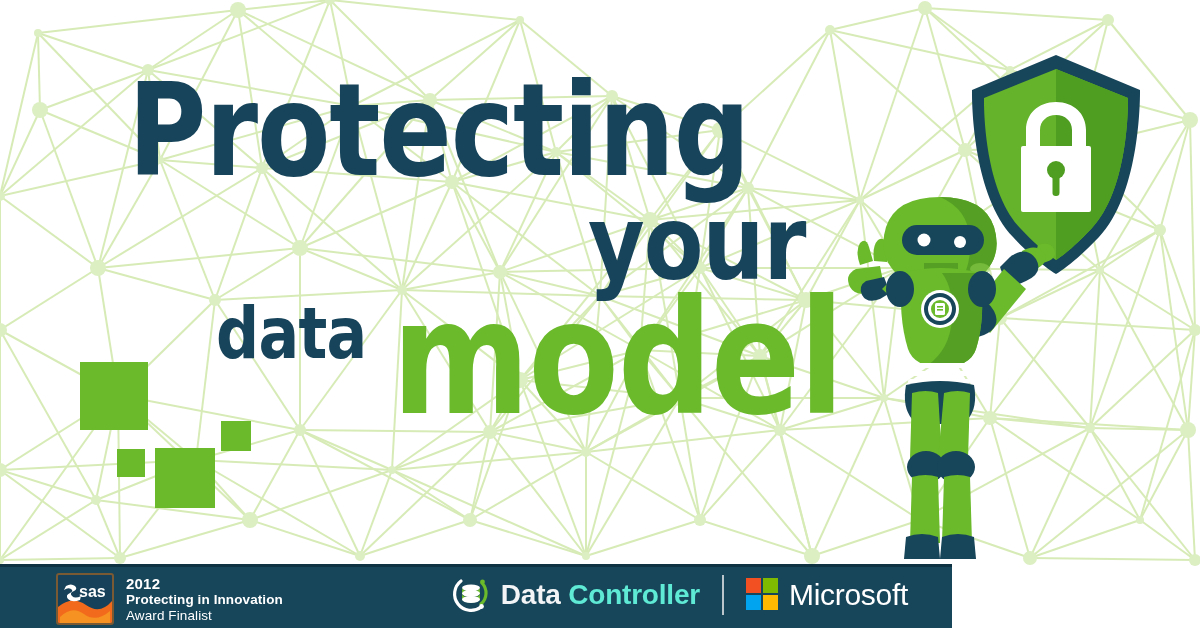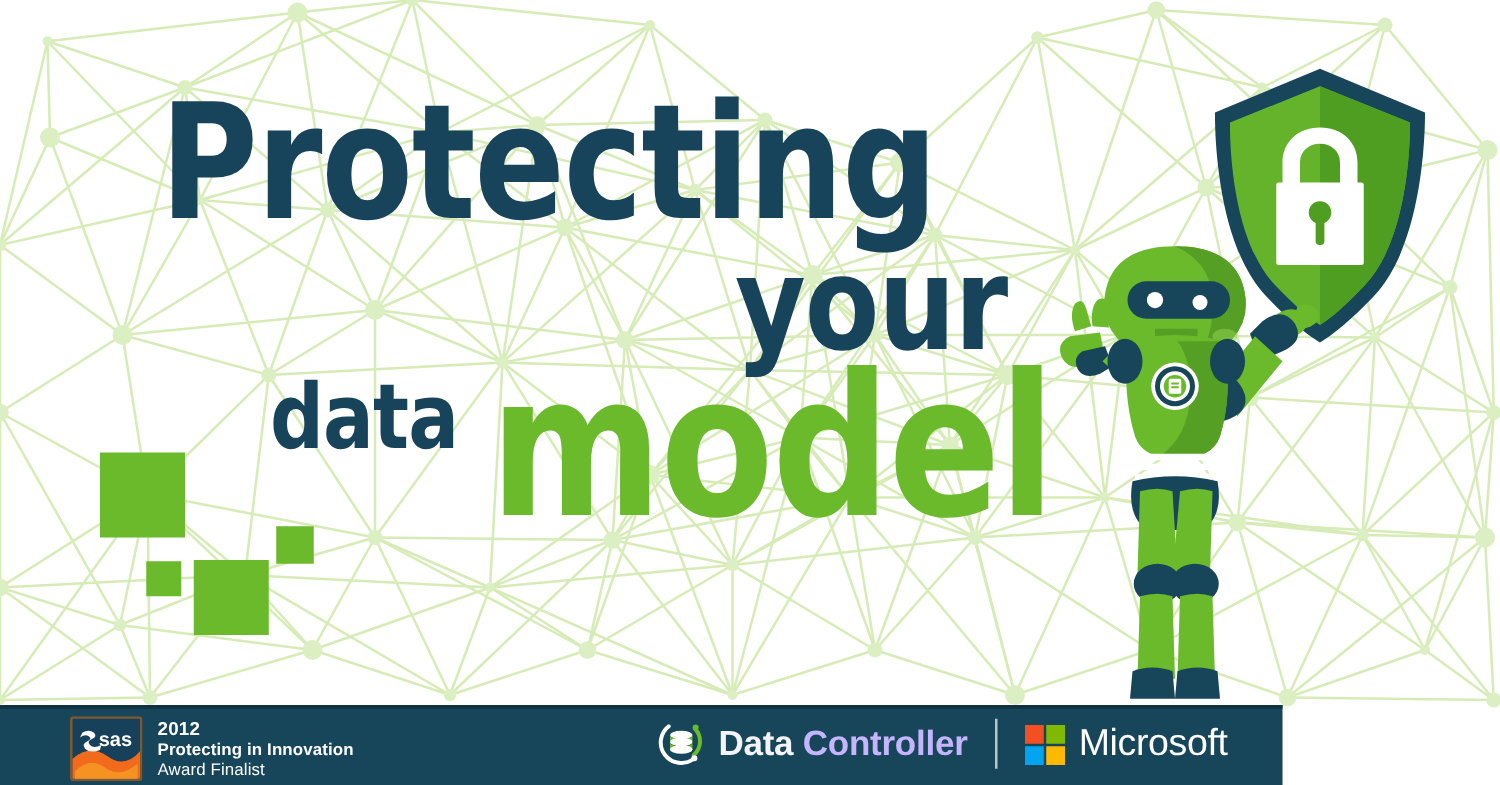--- a/index.html
+++ b/index.html
@@ -31,40 +31,40 @@
   #w-your{left:588px;top:196px;font-size:104px;color:#17445a;transform:scaleX(.93);transform-origin:left top;}
   #w-data{left:216px;top:300px;font-size:72px;color:#17445a;transform:scaleX(.93);transform-origin:left top;}
   #w-model{left:392px;top:286px;font-size:158px;color:#6aba2b;transform:scaleX(.93);transform-origin:left top;}
 
   
   #shield{position:absolute;left:968px;top:52px;width:176px;height:225px;}
   #robot{position:absolute;left:790px;top:185px;width:300px;height:390px;}
 
   
   #footer{
-    position:absolute;left:0;bottom:0;width:1026px;height:64px;
+    position:absolute;left:0;bottom:0;width:952px;height:64px;
     background:#17455a;
     border-top:3px solid #c2410c;
     box-sizing:border-box;
   }
   #sas-block{position:absolute;left:56px;top:6px;display:flex;align-items:center;gap:12px;}
   #sas-mark{width:58px;height:52px;flex:0 0 auto;}
   #sas-text{color:#ffffff;line-height:1.16;}
   #sas-year{font-size:15px;font-weight:700;letter-spacing:.2px;}
   #sas-l1{font-size:13.5px;font-weight:700;letter-spacing:.1px;}
   #sas-l2{font-size:13.5px;font-weight:400;letter-spacing:.1px;}
 
   #brand-block{position:absolute;right:44px;top:8px;display:flex;align-items:center;gap:22px;}
   #dc-logo{display:flex;align-items:center;gap:11px;}
   #dc-mark{width:38px;height:40px;flex:0 0 auto;}
   #dc-words{font-size:28px;font-weight:700;letter-spacing:-.2px;white-space:nowrap;}
   .dc-w1{color:#f2f4f5;}
   .dc-w2{color:#6aba2b;}
   #divider{width:2px;height:40px;background:#d8dde0;opacity:.85;}
-  #ms-logo{display:flex;align-items:flex-end;gap:11px;}
+  #ms-logo{display:flex;align-items:flex-start;gap:11px;}
   #ms-grid{width:32px;height:32px;display:grid;grid-template-columns:15px 15px;grid-template-rows:15px 15px;gap:2px;flex:0 0 auto;}
   #ms-grid span{display:block;width:100%;height:100%;}
   #ms-word{color:#ffffff;font-size:30px;font-weight:400;letter-spacing:-.3px;white-space:nowrap;}
 </style>
 </head>
 <body>
 
 <div id="stage">
 
   <svg id="net" viewBox="0 0 1200 628" preserveAspectRatio="none" aria-hidden="true">
@@ -565,21 +565,21 @@
           <path d="M9 6 a15 15 0 1 0 20 26" fill="none" stroke="#ffffff" stroke-width="3.2" stroke-linecap="round"></path>
           <circle cx="30.5" cy="7" r="2.4" fill="#6aba2b"></circle>
           <circle cx="29.5" cy="31.5" r="2.4" fill="#ffffff"></circle>
           <ellipse cx="19" cy="13" rx="9" ry="3.4" fill="#ffffff"></ellipse>
           <path d="M10 13 v5 a9 3.4 0 0 0 18 0 v-5 a9 3.4 0 0 1 -18 0 z" fill="#6aba2b"></path>
           <ellipse cx="19" cy="18.5" rx="9" ry="3.4" fill="#ffffff"></ellipse>
           <path d="M10 19 v5 a9 3.4 0 0 0 18 0 v-5 a9 3.4 0 0 1 -18 0 z" fill="#6aba2b"></path>
           <ellipse cx="19" cy="24.5" rx="9" ry="3.4" fill="#ffffff"></ellipse>
         </svg>
         <div id="dc-words">
-          <span class="dc-w1" style="color: rgb(242, 244, 245);">Data</span><span>&nbsp;</span><span class="dc-w2" style="color: #c4b5fd;">Controller</span>
+          <span class="dc-w1" style="color: rgb(242, 244, 245);">Data</span><span>&nbsp;</span><span class="dc-w2" style="color: #5eead4;">Controller</span>
         </div>
       </div>
 
       <div id="divider"></div>
 
       <div id="ms-logo">
         <div id="ms-grid">
           <span style="background: rgb(242, 80, 34);"></span>
           <span style="background: rgb(127, 186, 0);"></span>
           <span style="background: rgb(0, 164, 239);"></span>

